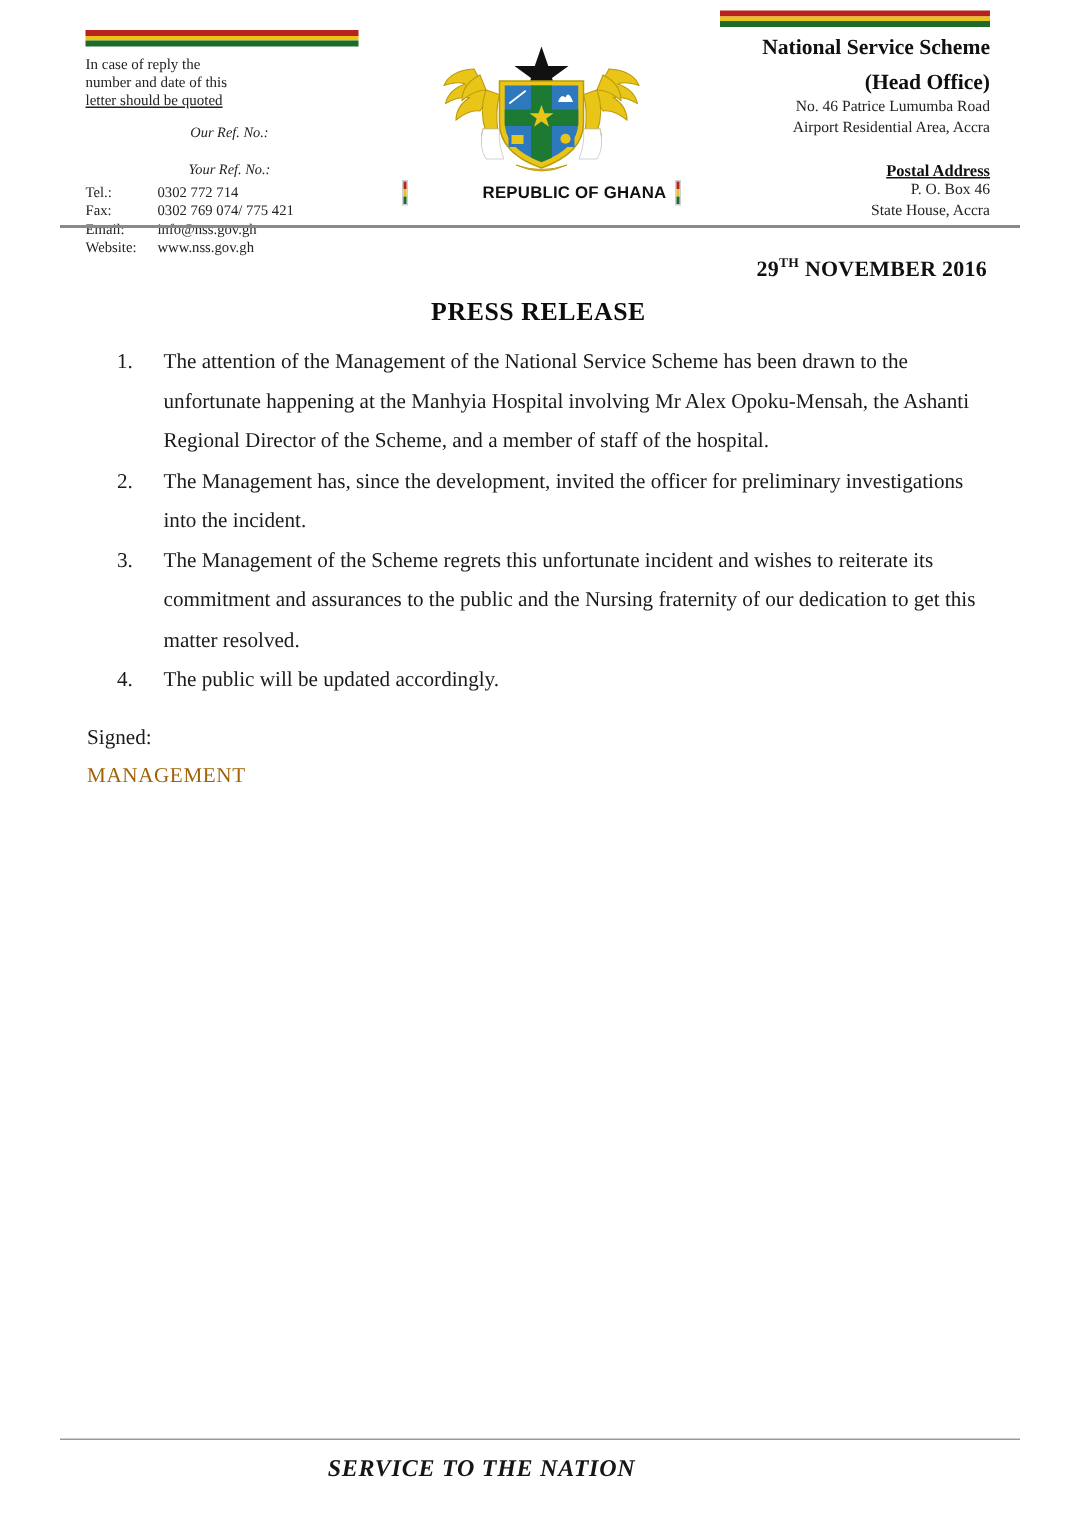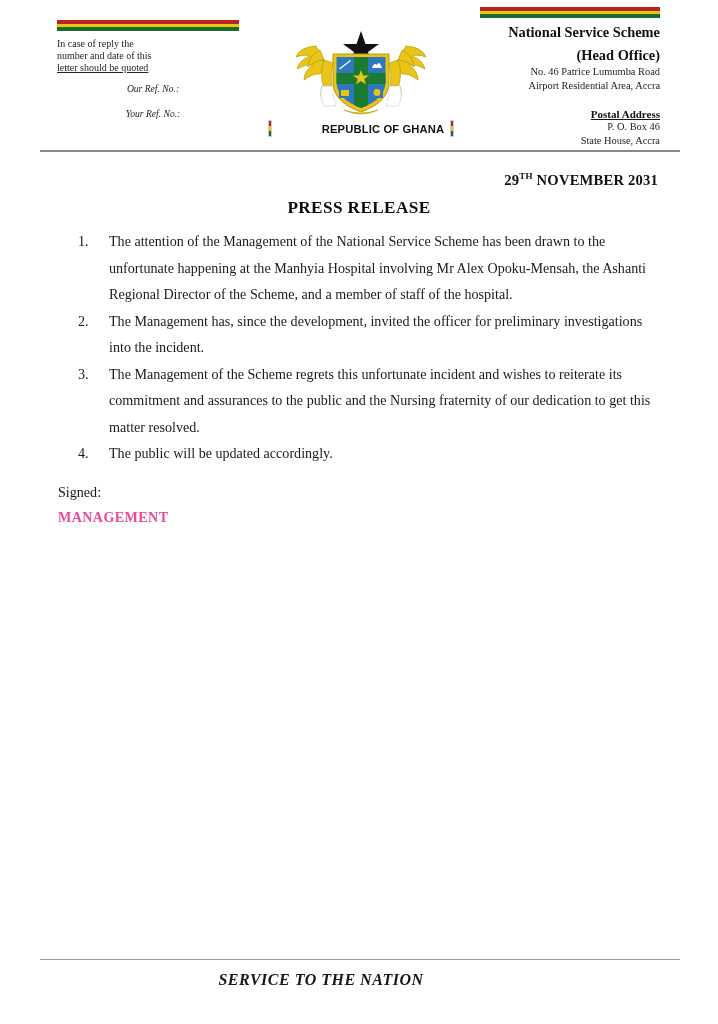--- a/index.html
+++ b/index.html
@@ -215,23 +215,23 @@
     width: 400px;
   }
   .signed-label {
     font-size: 14.1px;
     line-height: 25px;
     color: #1a1a1a;
   }
   .signed-name {
     font-size: 14.1px;
     line-height: 25px;
-    font-weight: bold;
+    font-weight: normal;
     letter-spacing: 0.4px;
-    color: #ec4899;
+    color: #a16207;
   }
 
   
   .footer-rule {
     position: absolute;
     left: 40px;
     top: 959px;
     width: 640px;
     height: 1.4px;
     background: #9a9a9a;
@@ -264,20 +264,40 @@
           <span class="stripe stripe-green"></span>
         </div>
       </div>
       <div class="lh-left-text">
         <div>In case of reply the</div>
         <div>number and date of this</div>
         <div class="quoted">letter should be quoted</div>
       </div>
       <div class="refline">Our Ref. No.:</div>
       <div class="refline second">Your Ref. No.:</div>
+      <table class="contact-table">
+        <tbody>
+            <tr>
+          <td class="lbl">Tel.:</td>
+          <td class="val">0302 772 714</td>
+        </tr>
+        <tr>
+          <td class="lbl">Fax:</td>
+          <td class="val">0302 769 074/ 775 421</td>
+        </tr>
+        <tr>
+          <td class="lbl">Email:</td>
+          <td class="val">info@nss.gov.gh</td>
+        </tr>
+        <tr>
+          <td class="lbl">Website:</td>
+          <td class="val">www.nss.gov.gh</td>
+        </tr>
+      </tbody>
+        </table>
     </div>
 
     <div class="lh-center">
       <svg class="coat" width="150" height="92" viewBox="0 0 150 92">
 
         <g fill="#e8c516" stroke="#b99a0d" stroke-width="0.7">
           <path d="M30 20 Q14 21 10 31 Q19 28 24 30 Q13 34 11 43 Q20 38 27 39 Q18 45 18 54 Q27 47 34 48 L40 38 Z"></path>
           <path d="M34 24 Q22 30 22 41 Q30 34 38 34 Z"></path>
           <path d="M38 34 Q33 48 38 62 L46 62 Q44 48 47 37 Z"></path>
           <path d="M36 60 Q33 70 38 78 L48 78 Q45 68 46 60 Z"></path>
@@ -341,21 +361,21 @@
       <div class="org-addr">No. 46 Patrice Lumumba Road</div>
       <div class="org-addr">Airport Residential Area, Accra</div>
       <div class="postal-title">Postal Address</div>
       <div class="postal-line">P. O. Box 46</div>
       <div class="postal-line">State House, Accra</div>
     </div>
   </div>
 
   <div class="header-rule"></div>
 
-  <div class="date-line"><span>29</span><sup>TH</sup><span> NOVEMBER 2031</span></div>
+  <div class="date-line"><span>29</span><sup>TH</sup><span> NOVEMBER 2016</span></div>
 
   <div class="doc-title">PRESS RELEASE</div>
 
   <ol class="body-list">
     <li>
       <span class="num">1.</span>
       <span>The attention of the Management of the National Service Scheme has been drawn to the unfortunate happening at the Manhyia Hospital involving Mr Alex Opoku-Mensah, the Ashanti Regional Director of the Scheme, and a member of staff of the hospital.</span>
     </li>
     <li>
       <span class="num">2.</span>

